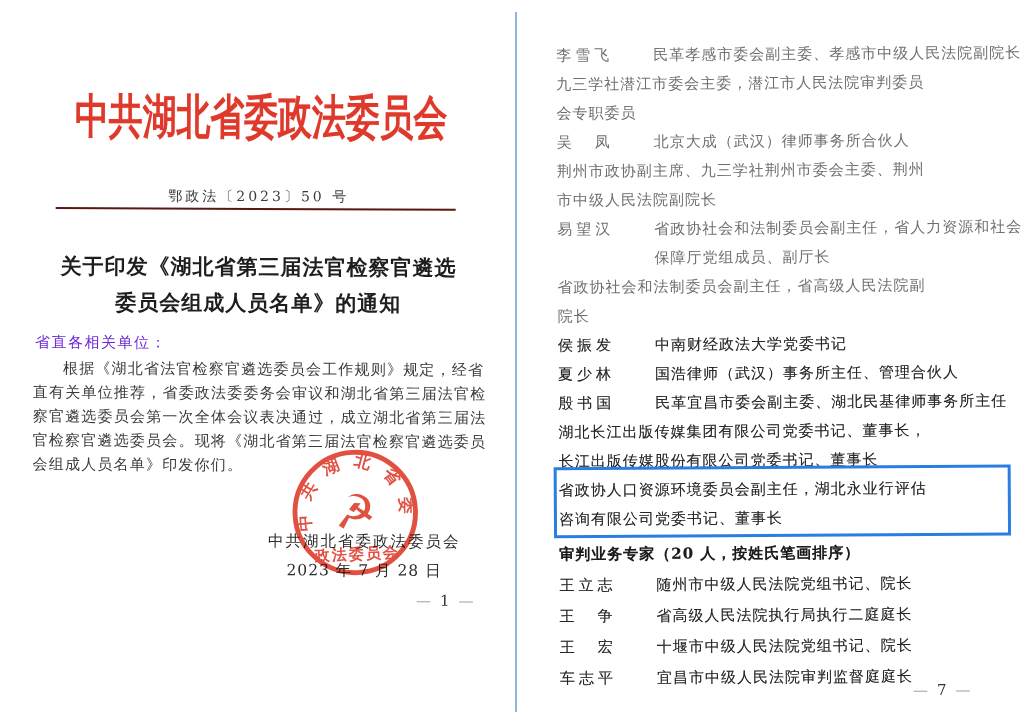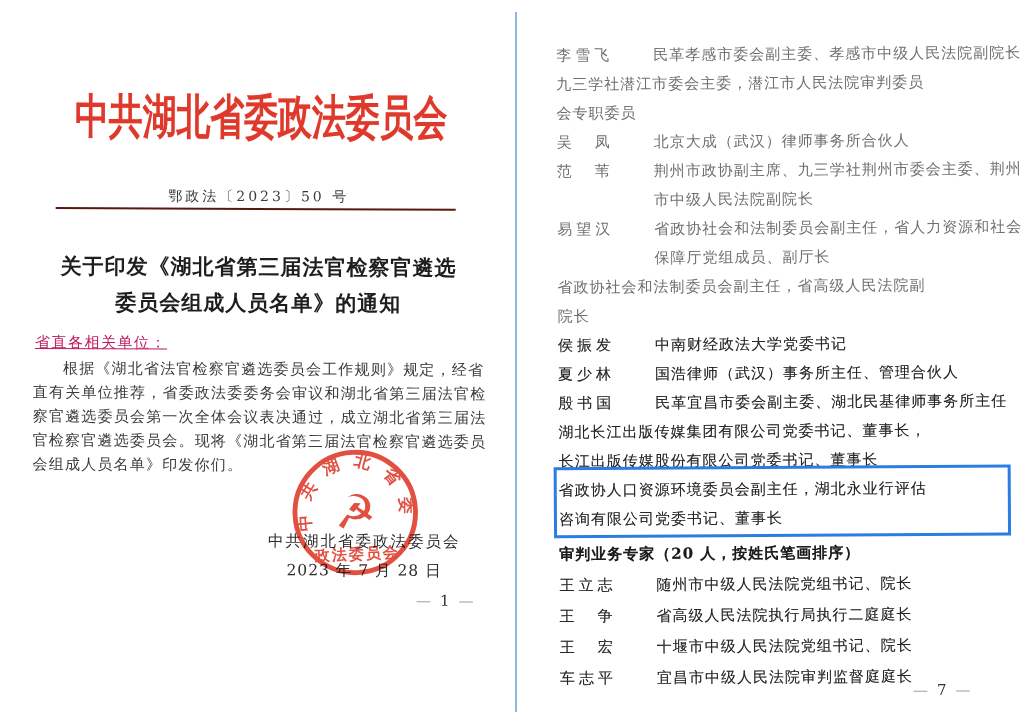--- a/index.html
+++ b/index.html
@@ -33,21 +33,21 @@
   .red-rule {
     position:absolute; left:55px; top:208px; width:400px; height:2px;
     background:#57180f;
   }
   .doc-heading { position:absolute; left:0; width:100%; text-align:center;
     font-size:21px; font-weight:bold; color:#1e1e1e; letter-spacing:1px; }
   .doc-heading.l1 { top:253px; }
   .doc-heading.l2 { top:289px; }
   .salutation {
     position:absolute; left:35px; top:334px; font-size:15px;
-    letter-spacing:1.5px; color:#be185d;text-decoration:underline;
+    letter-spacing:1.5px; color:#6d28d9;
   }
   .body-par {
     position:absolute; left:33px; top:357px; width:450px;
     font-size:15px; line-height:24px; letter-spacing:1.2px; color:#3a3a3a;
   }
   .body-par .pline { display:block; white-space:nowrap; }
   .body-par .pline.indent { text-indent:2em; }
   .signature {
     position:absolute; left:225px; top:531px; width:280px; text-align:center;
     font-size:15.5px; letter-spacing:2px; color:#2c2c2c;
@@ -153,21 +153,20 @@
     </div>
 
     <div class="row faded">
       <span class="name">吴　凤</span>
       <span class="desc">
         <span class="dline">北京大成（武汉）律师事务所合伙人</span>
       </span>
     </div>
 
     <div class="row faded">
-      <span class="name">范　苇</span>
       <span class="desc">
         <span class="dline">荆州市政协副主席、九三学社荆州市委会主委、荆州</span>
         <span class="dline">市中级人民法院副院长</span>
       </span>
     </div>
 
     <div class="row faded">
       <span class="name">易望汉</span>
       <span class="desc">
         <span class="dline">省政协社会和法制委员会副主任，省人力资源和社会</span>

